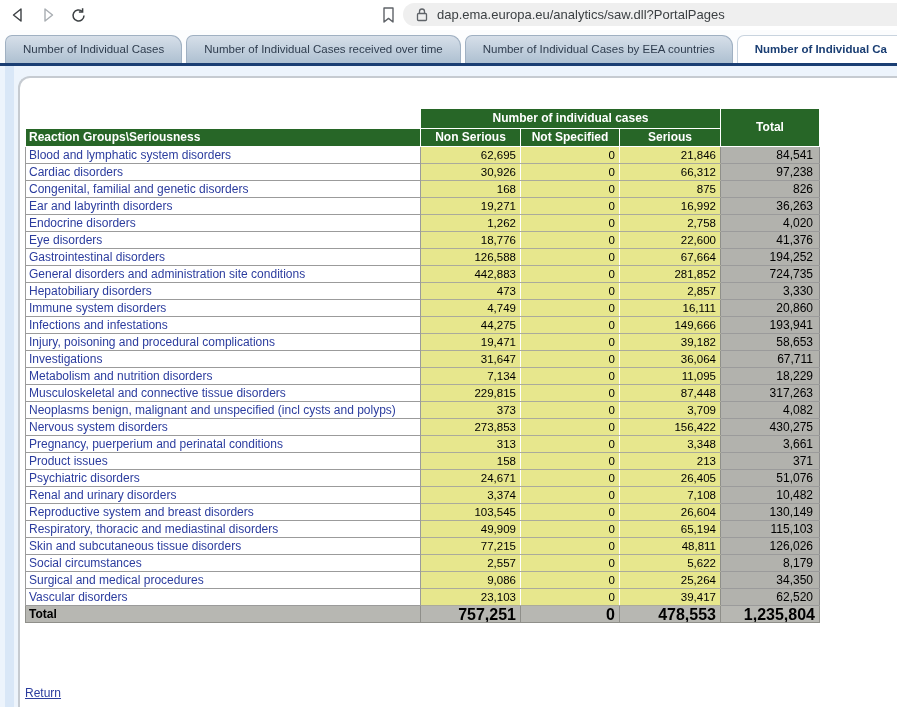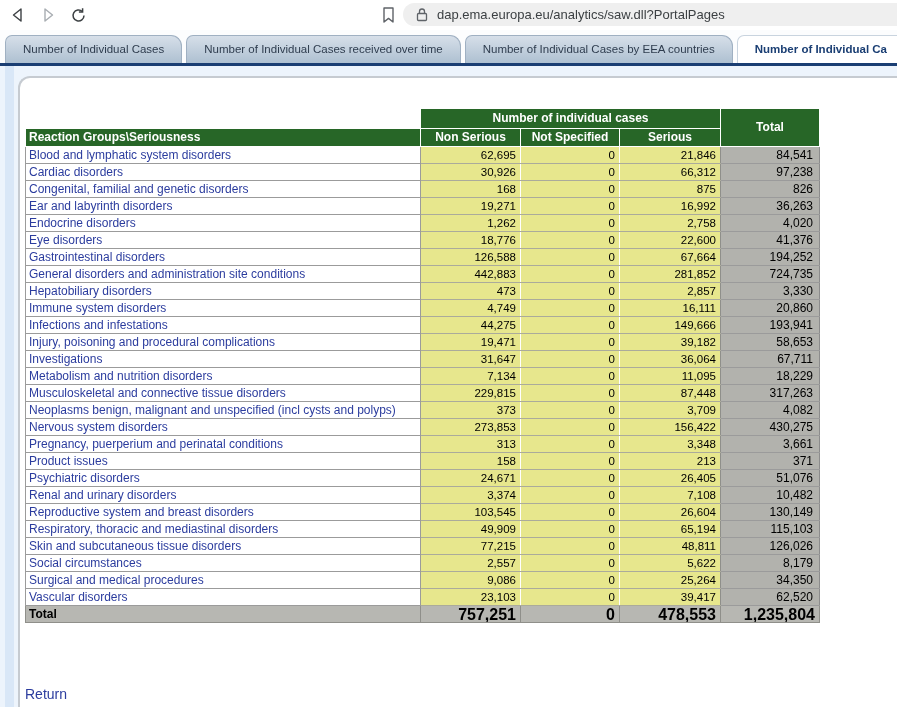--- a/index.html
+++ b/index.html
@@ -54,22 +54,22 @@
   td.y { background:var(--yellow,#E7E78D); text-align:right; font-size:11.5px;
          color:#000; border:1px solid; border-color:#ABAB9B #FFF #ABAB9B #FFF; }
   td.y.last-y { border-right-color:#8F8F8A; }
   td.tcol { background:var(--graycol,#B2B2AD); text-align:right; font-weight:normal;
             border:1px solid #9B9B9B; border-right-color:#8C8C8C; padding-right:6px; }
   tfoot td { background:#B7B7B2; font-weight:bold; border:1px solid #8F8F8A;
              height:19px; }
   tfoot td.t-lbl { text-align:left; padding-left:3px; color:#000; }
   tfoot td.t-num { text-align:right; font-size:16px; }
 
-  .return-link { position:absolute; left:25px; top:620px; font-size:14px;
-                 color:var(--link,#2B3C9E); cursor:pointer; }
+  .return-link { position:absolute; left:25px; top:620px; font-size:12px;
+                 color:var(--link,#2B3C9E); text-decoration:underline; cursor:pointer; }
 
   svg { display:block; }
 </style>
 </head>
 <body>
 
 <div class="chrome">
   <div class="nav-btn" style="left:8px">
     <svg width="16" height="16" viewBox="0 0 16 16">
       <polygon points="11,2 3.5,8 11,14" fill="none" stroke="#3C4043" stroke-width="1.4" stroke-linejoin="round"></polygon>

